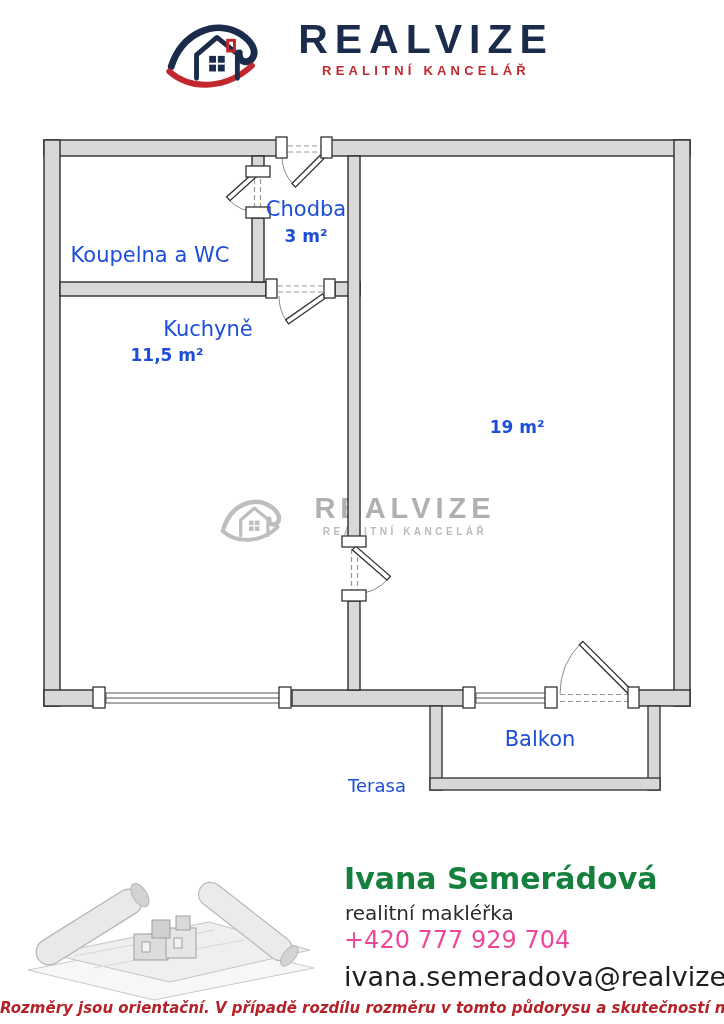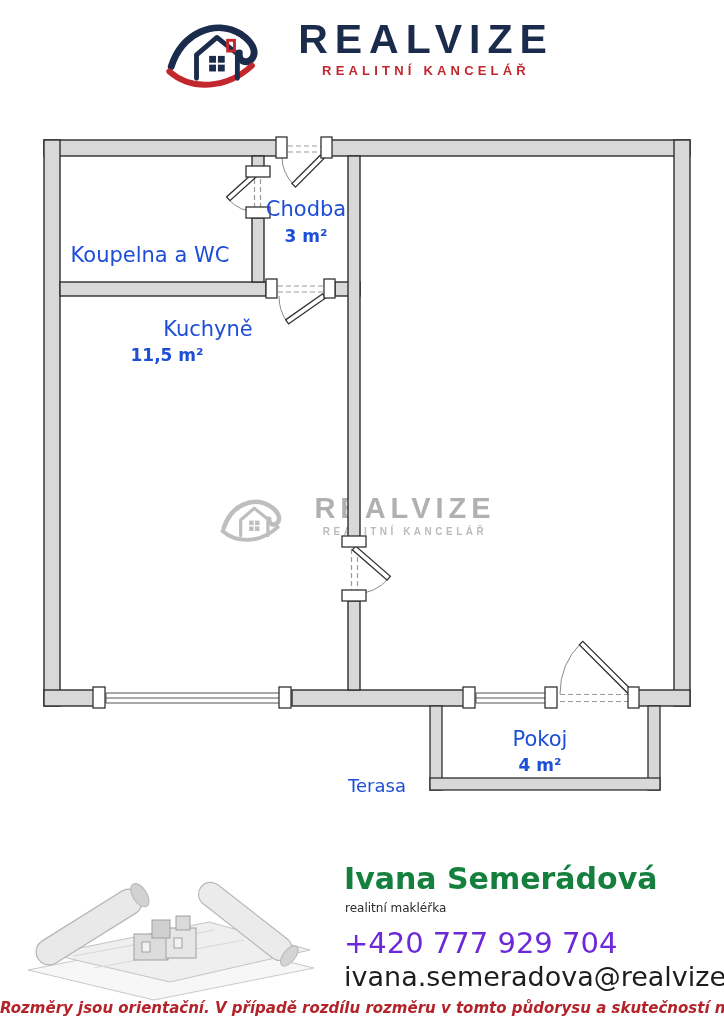--- a/index.html
+++ b/index.html
@@ -47,22 +47,22 @@
   .lab-pokoj-a{left:417px;top:417px;width:200px;}
   .lab-balkon-n{left:440px;top:727px;width:200px;}
   .lab-balkon-a{left:440px;top:755px;width:200px;}
   .lab-terasa-n{left:277px;top:775px;width:200px;font-size:18px;}
   
   .blueprint{position:absolute;left:14px;top:852px;width:310px;height:150px;}
   .agent-name{
     position:absolute;left:344px;top:861px;font-size:30px;font-weight:700;
     color:#15803d;white-space:nowrap;
   }
-  .agent-role{position:absolute;left:345px;top:901px;font-size:12px;color:#2b2b2b;white-space:nowrap;}
-  .agent-phone{position:absolute;left:344px;top:926px;font-size:29px;color:#6d28d9;white-space:nowrap;}
+  .agent-role{position:absolute;left:345px;top:901px;font-size:20px;color:#2b2b2b;white-space:nowrap;}
+  .agent-phone{position:absolute;left:344px;top:926px;font-size:24px;color:#ec4899;white-space:nowrap;}
   .agent-email{position:absolute;left:344px;top:961px;font-size:27px;color:#1d1d1d;white-space:nowrap;}
   .disclaimer{
     position:absolute;left:0;top:999px;width:724px;text-align:center;
     font-size:15px;font-weight:700;font-style:italic;color:#b4232a;white-space:nowrap;
   }
 </style>
 </head>
 <body>
 
 <div class="canvas">
@@ -174,22 +174,22 @@
       <rect x="545" y="687" width="12" height="21"></rect>
       <rect x="628" y="687" width="11" height="21"></rect>
     </g>
   </svg>
 
   <div class="rlabel rname lab-koupelna-n">Koupelna a WC</div>
   <div class="rlabel rname lab-chodba-n">Chodba</div>
   <div class="rlabel rarea lab-chodba-a">3 m²</div>
   <div class="rlabel rname lab-kuchyne-n">Kuchyně</div>
   <div class="rlabel rarea lab-kuchyne-a">11,5 m²</div>
-  <div class="rlabel rname lab-balkon-n">Pokoj</div>
-  <div class="rlabel rarea lab-balkon-a">4 m²</div>
+  <div class="rlabel rarea lab-pokoj-a">19 m²</div>
+  <div class="rlabel rname lab-balkon-n">Balkon</div>
   <div class="rlabel rname lab-terasa-n">Terasa</div>
 
   <svg class="blueprint" viewBox="0 0 310 150">
     <polygon points="14,118 175,86 300,116 140,148" fill="#f7f7f7" stroke="#c9c9c9" stroke-width="1"></polygon>
     <polygon points="36,102 195,70 296,98 156,130" fill="#efefef" stroke="#c4c4c4" stroke-width="1"></polygon>
     <line x1="60" y1="104" x2="200" y2="78" stroke="#d6d6d6" stroke-width="1"></line>
     <line x1="80" y1="116" x2="230" y2="88" stroke="#d9d9d9" stroke-width="1"></line>
     <g transform="rotate(-32 75 75)">
       <rect x="15" y="62" width="120" height="26" rx="13" fill="#e9e9e9" stroke="#b5b5b5" stroke-width="1.2"></rect>
       <ellipse cx="135" cy="75" rx="7" ry="13" fill="#d2d2d2" stroke="#b5b5b5" stroke-width="1"></ellipse>

